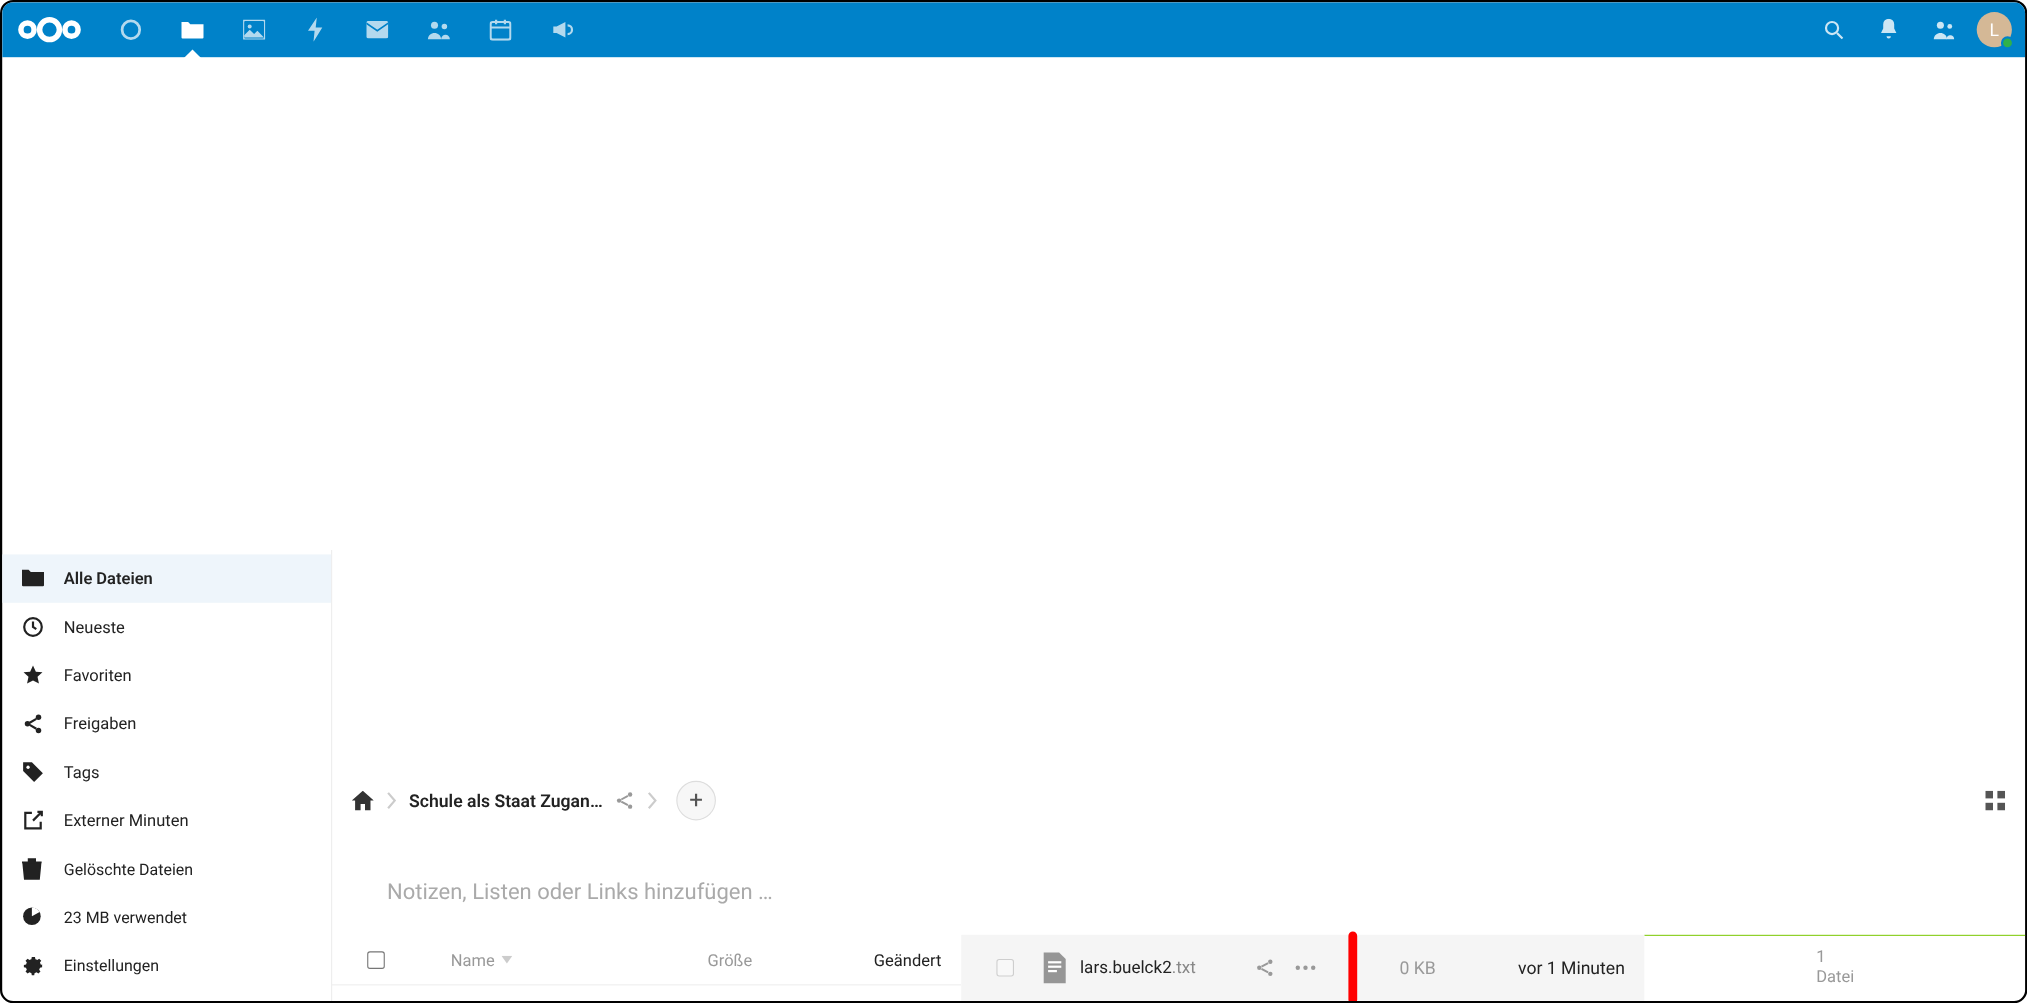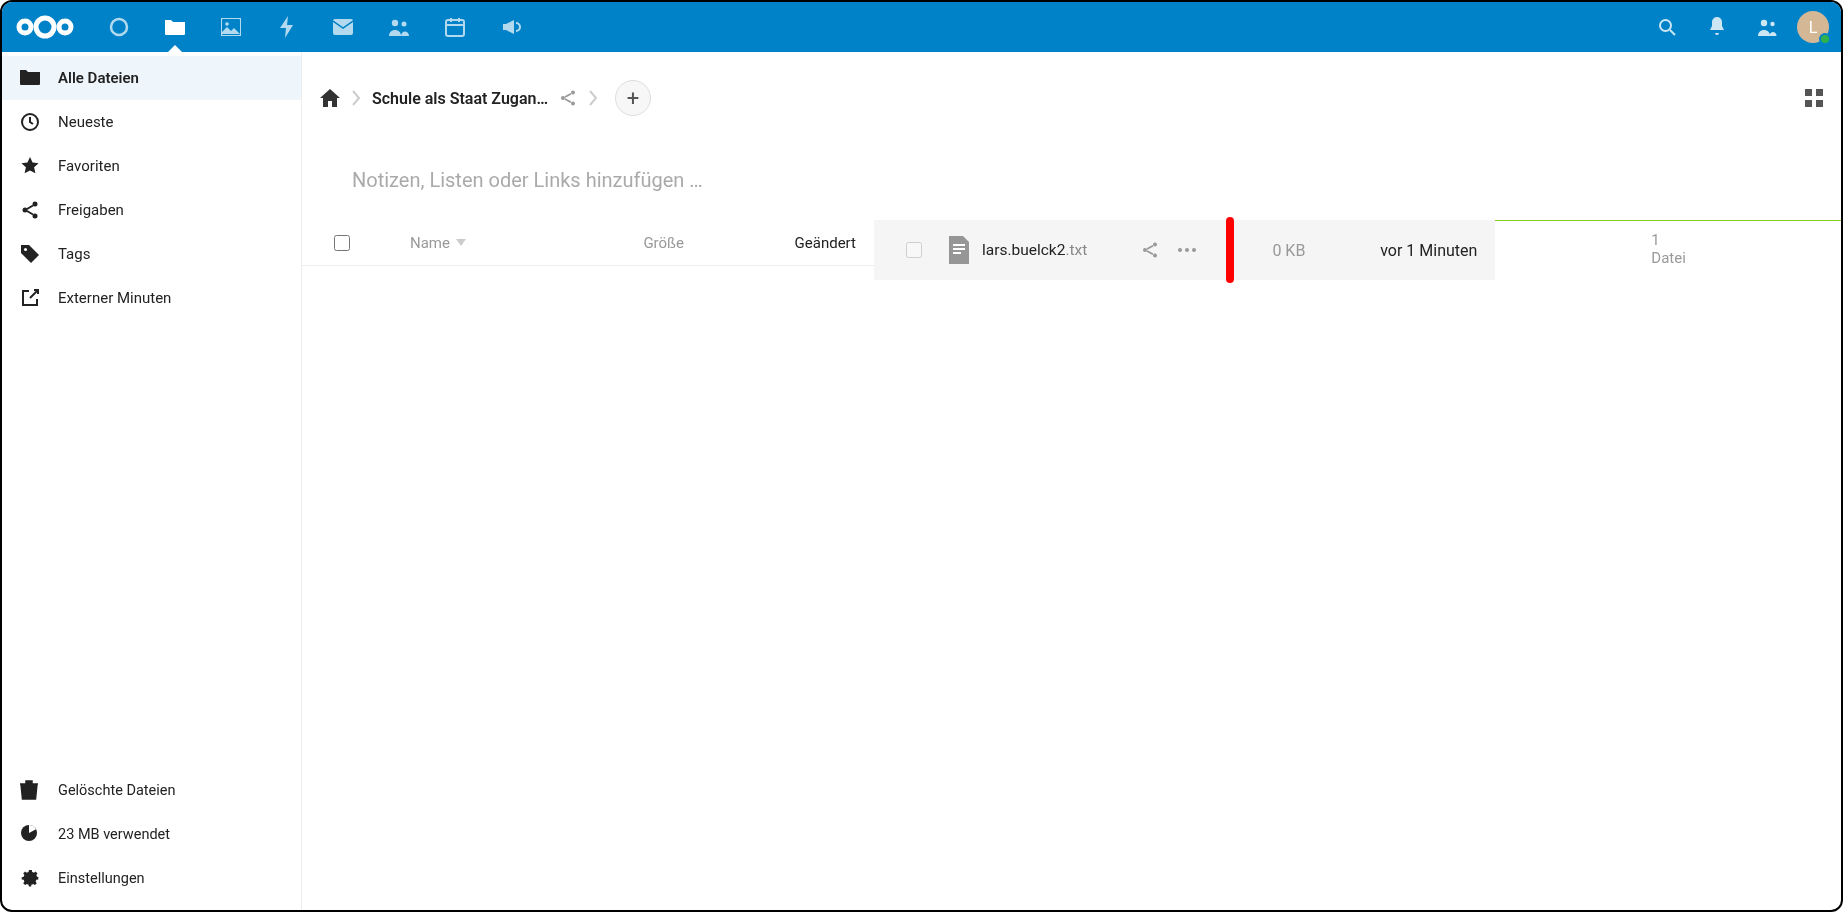--- a/index.html
+++ b/index.html
@@ -12,21 +12,21 @@
   .nav-apps { display:flex; align-items:center; gap:6px; }
   .nav-apps .app-icon { width:50px; height:50px; display:flex; align-items:center; justify-content:center; opacity:.7; cursor:pointer; position:relative; }
   .nav-apps .app-icon.active { opacity:1; }
   .nav-apps .app-icon.active::after { content:""; position:absolute; bottom:-1px; left:50%; transform:translateX(-50%); width:0; height:0; border-left:8px solid transparent; border-right:8px solid transparent; border-bottom:8px solid #fff; }
   .topbar-right { margin-left:auto; display:flex; align-items:center; gap:10px; }
   .topbar-right .ticon { width:40px; height:40px; display:flex; align-items:center; justify-content:center; opacity:.8; cursor:pointer; }
   .avatar { width:32px; height:32px; border-radius:50%; background:#d4b896; display:flex; align-items:center; justify-content:center; color:#fff; font-size:16px; position:relative; }
   .avatar .dot { position:absolute; bottom:-2px; right:-2px; width:12px; height:12px; border-radius:50%; background:#2fb14b; border:2px solid #0082c9; }
 
   
-  .content { display:flex; height:calc(100% - 50px); }
+  .content { display:flex; height:calc(100% - 50px);align-items:flex-end; }
   .sidebar { width:300px; border-right:1px solid #ededed; display:flex; flex-direction:column; padding:4px 0 10px 0; }
   .nav-list { list-style:none; }
   .nav-list li { display:flex; align-items:center; gap:18px; padding:12px 18px; font-size:15px; color:#222; cursor:pointer; }
   .nav-list li.active { background:#eef5fb; font-weight:600; }
   .nav-list li .nicon { width:20px; height:20px; color:#222; flex-shrink:0; }
   .sidebar-bottom { margin-top:auto; }
   .sidebar-bottom .nav-list li { font-size:14.5px; color:#222; }
 
   
   .main { flex:1; display:flex; flex-direction:column; overflow:auto; }

